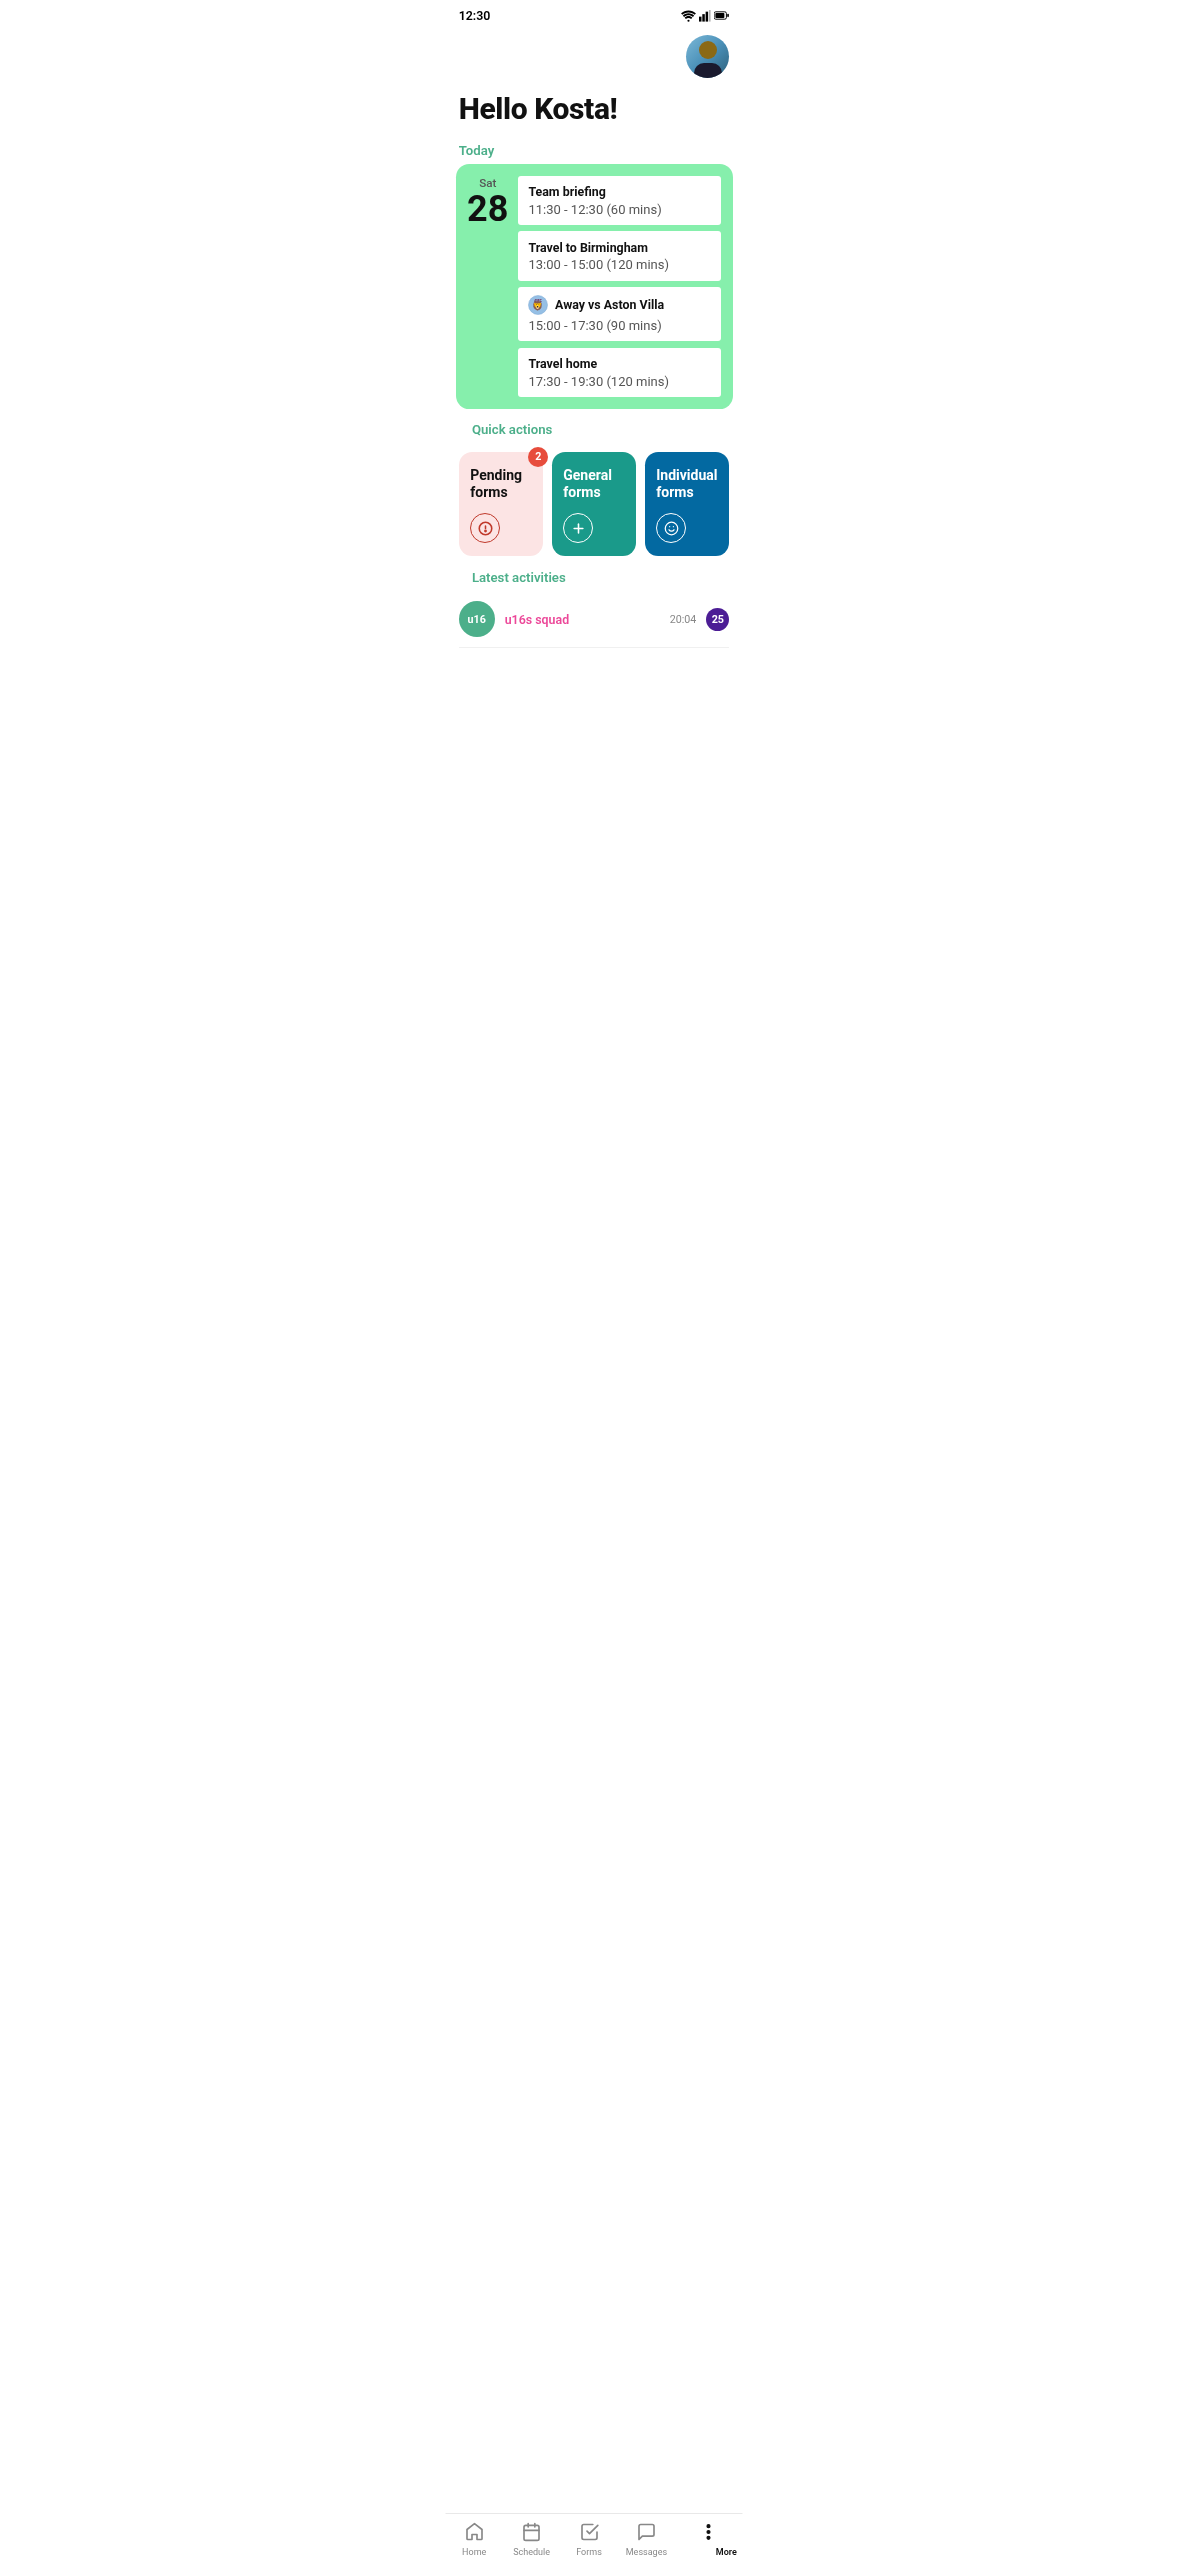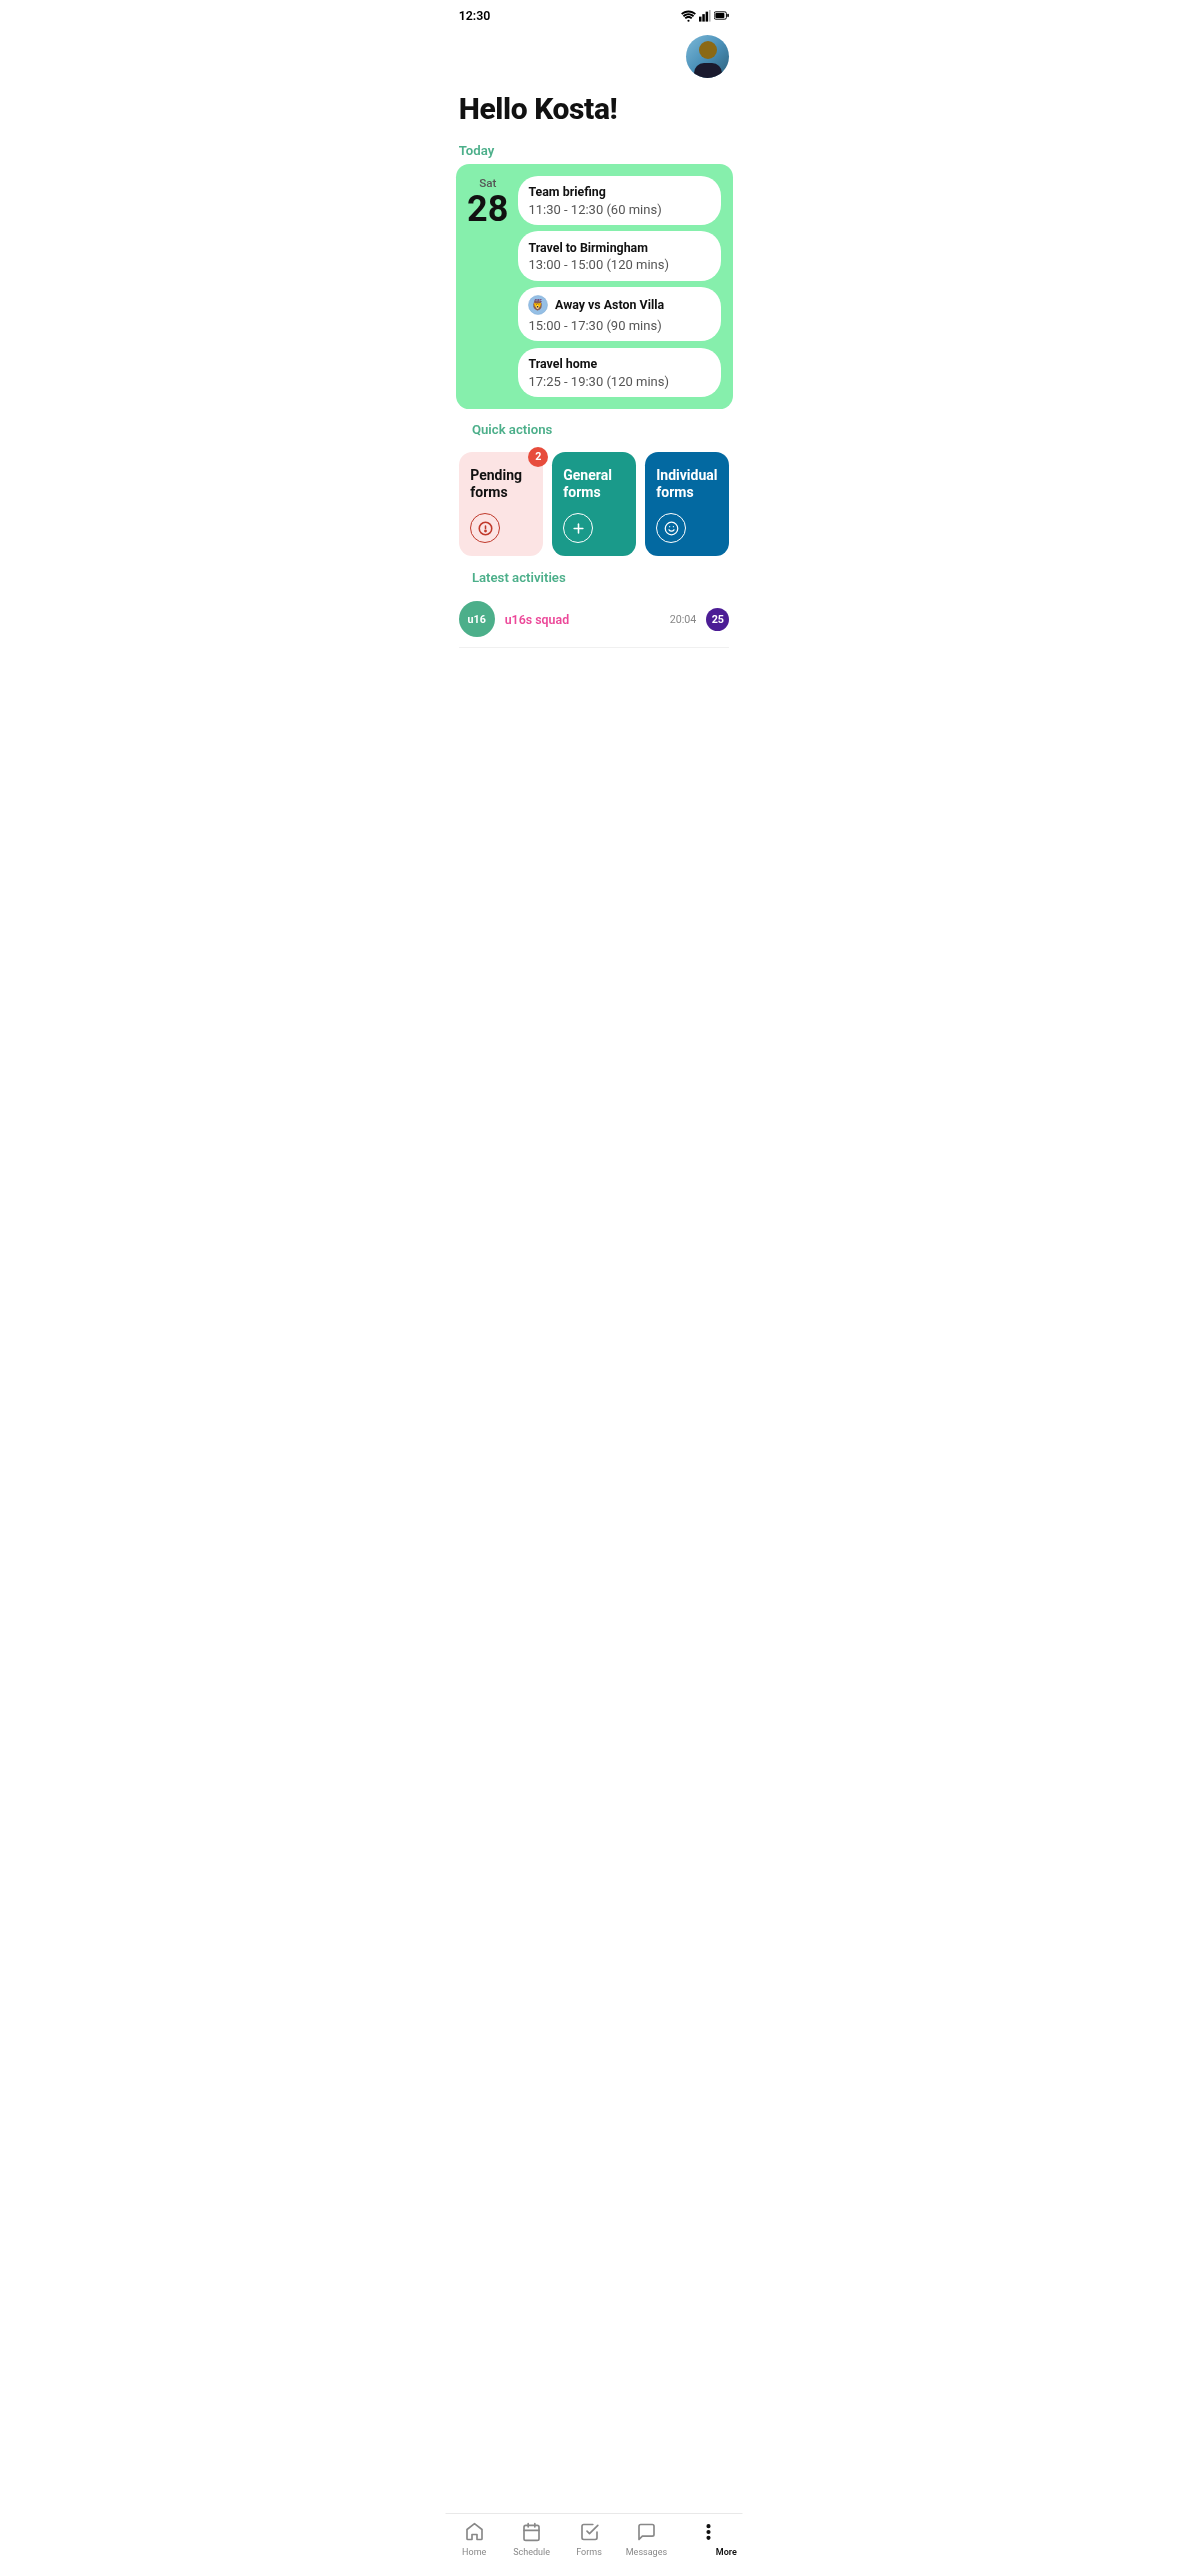--- a/index.html
+++ b/index.html
@@ -117,21 +117,21 @@
       line-height: 1.1;
     }
     .events-list {
       flex: 1;
       display: flex;
       flex-direction: column;
       gap: 6.6px;
     }
     .event-item {
       background: #ffffff;
-      border-radius: 20px;
+      border-radius: 3px;
       padding: 8.3px 10px;
     }
     .event-title {
       font-size: 12.4px;
       font-weight: 700;
       color: #111;
       margin-bottom: 2.5px;
     }
     .event-time {
       font-size: 13px;
@@ -400,21 +400,21 @@
             <text x="20" y="14" text-anchor="middle" font-size="6" font-weight="bold" fill="#670E36">AVFC</text>
             <text x="20" y="28" text-anchor="middle" font-size="18">🦁</text>
           </svg>
           <div class="event-title">Away vs Aston Villa</div>
         </div>
         <div class="event-time">15:00 - 17:30 (90 mins)</div>
       </div>
 
       <div class="event-item">
         <div class="event-title">Travel home</div>
-        <div class="event-time">17:25 - 19:30 (120 mins)</div>
+        <div class="event-time">17:30 - 19:30 (120 mins)</div>
       </div>
 
     </div>
   </div>
 
   <div class="quick-actions-section">
     <div class="section-label">Quick actions</div>
     <div class="quick-actions-grid">
 
       <div class="action-card pink" style="position:relative;">

